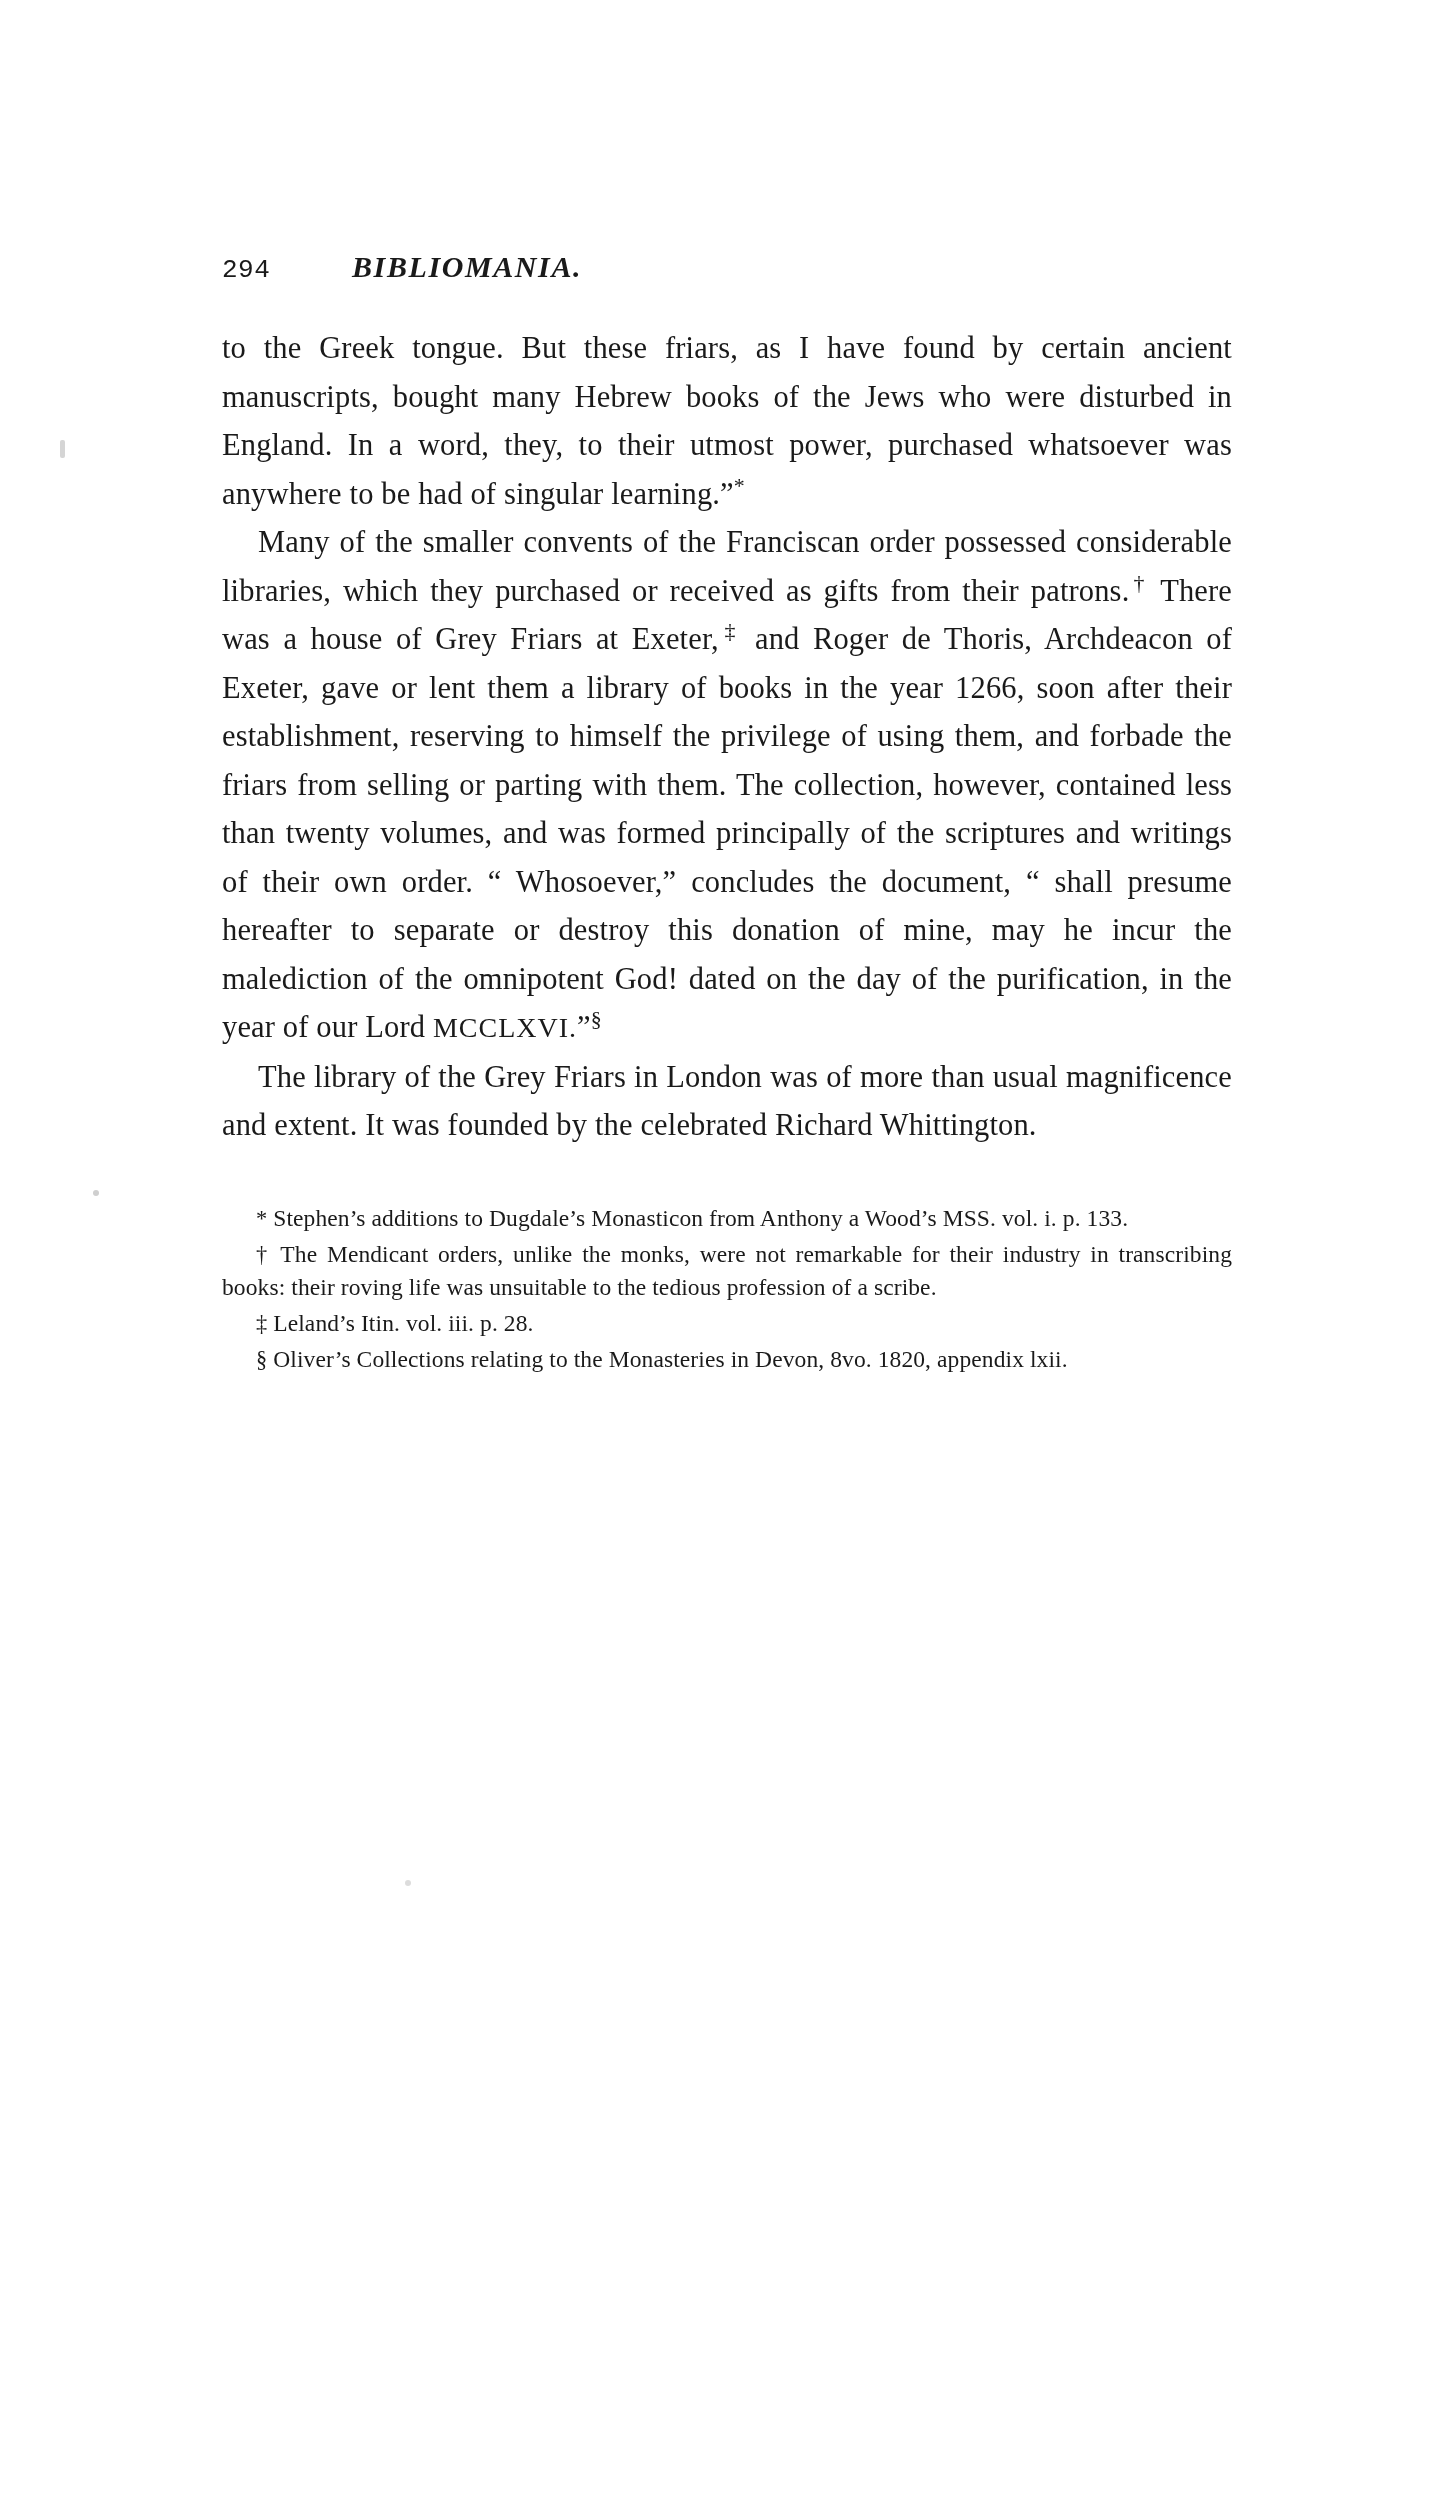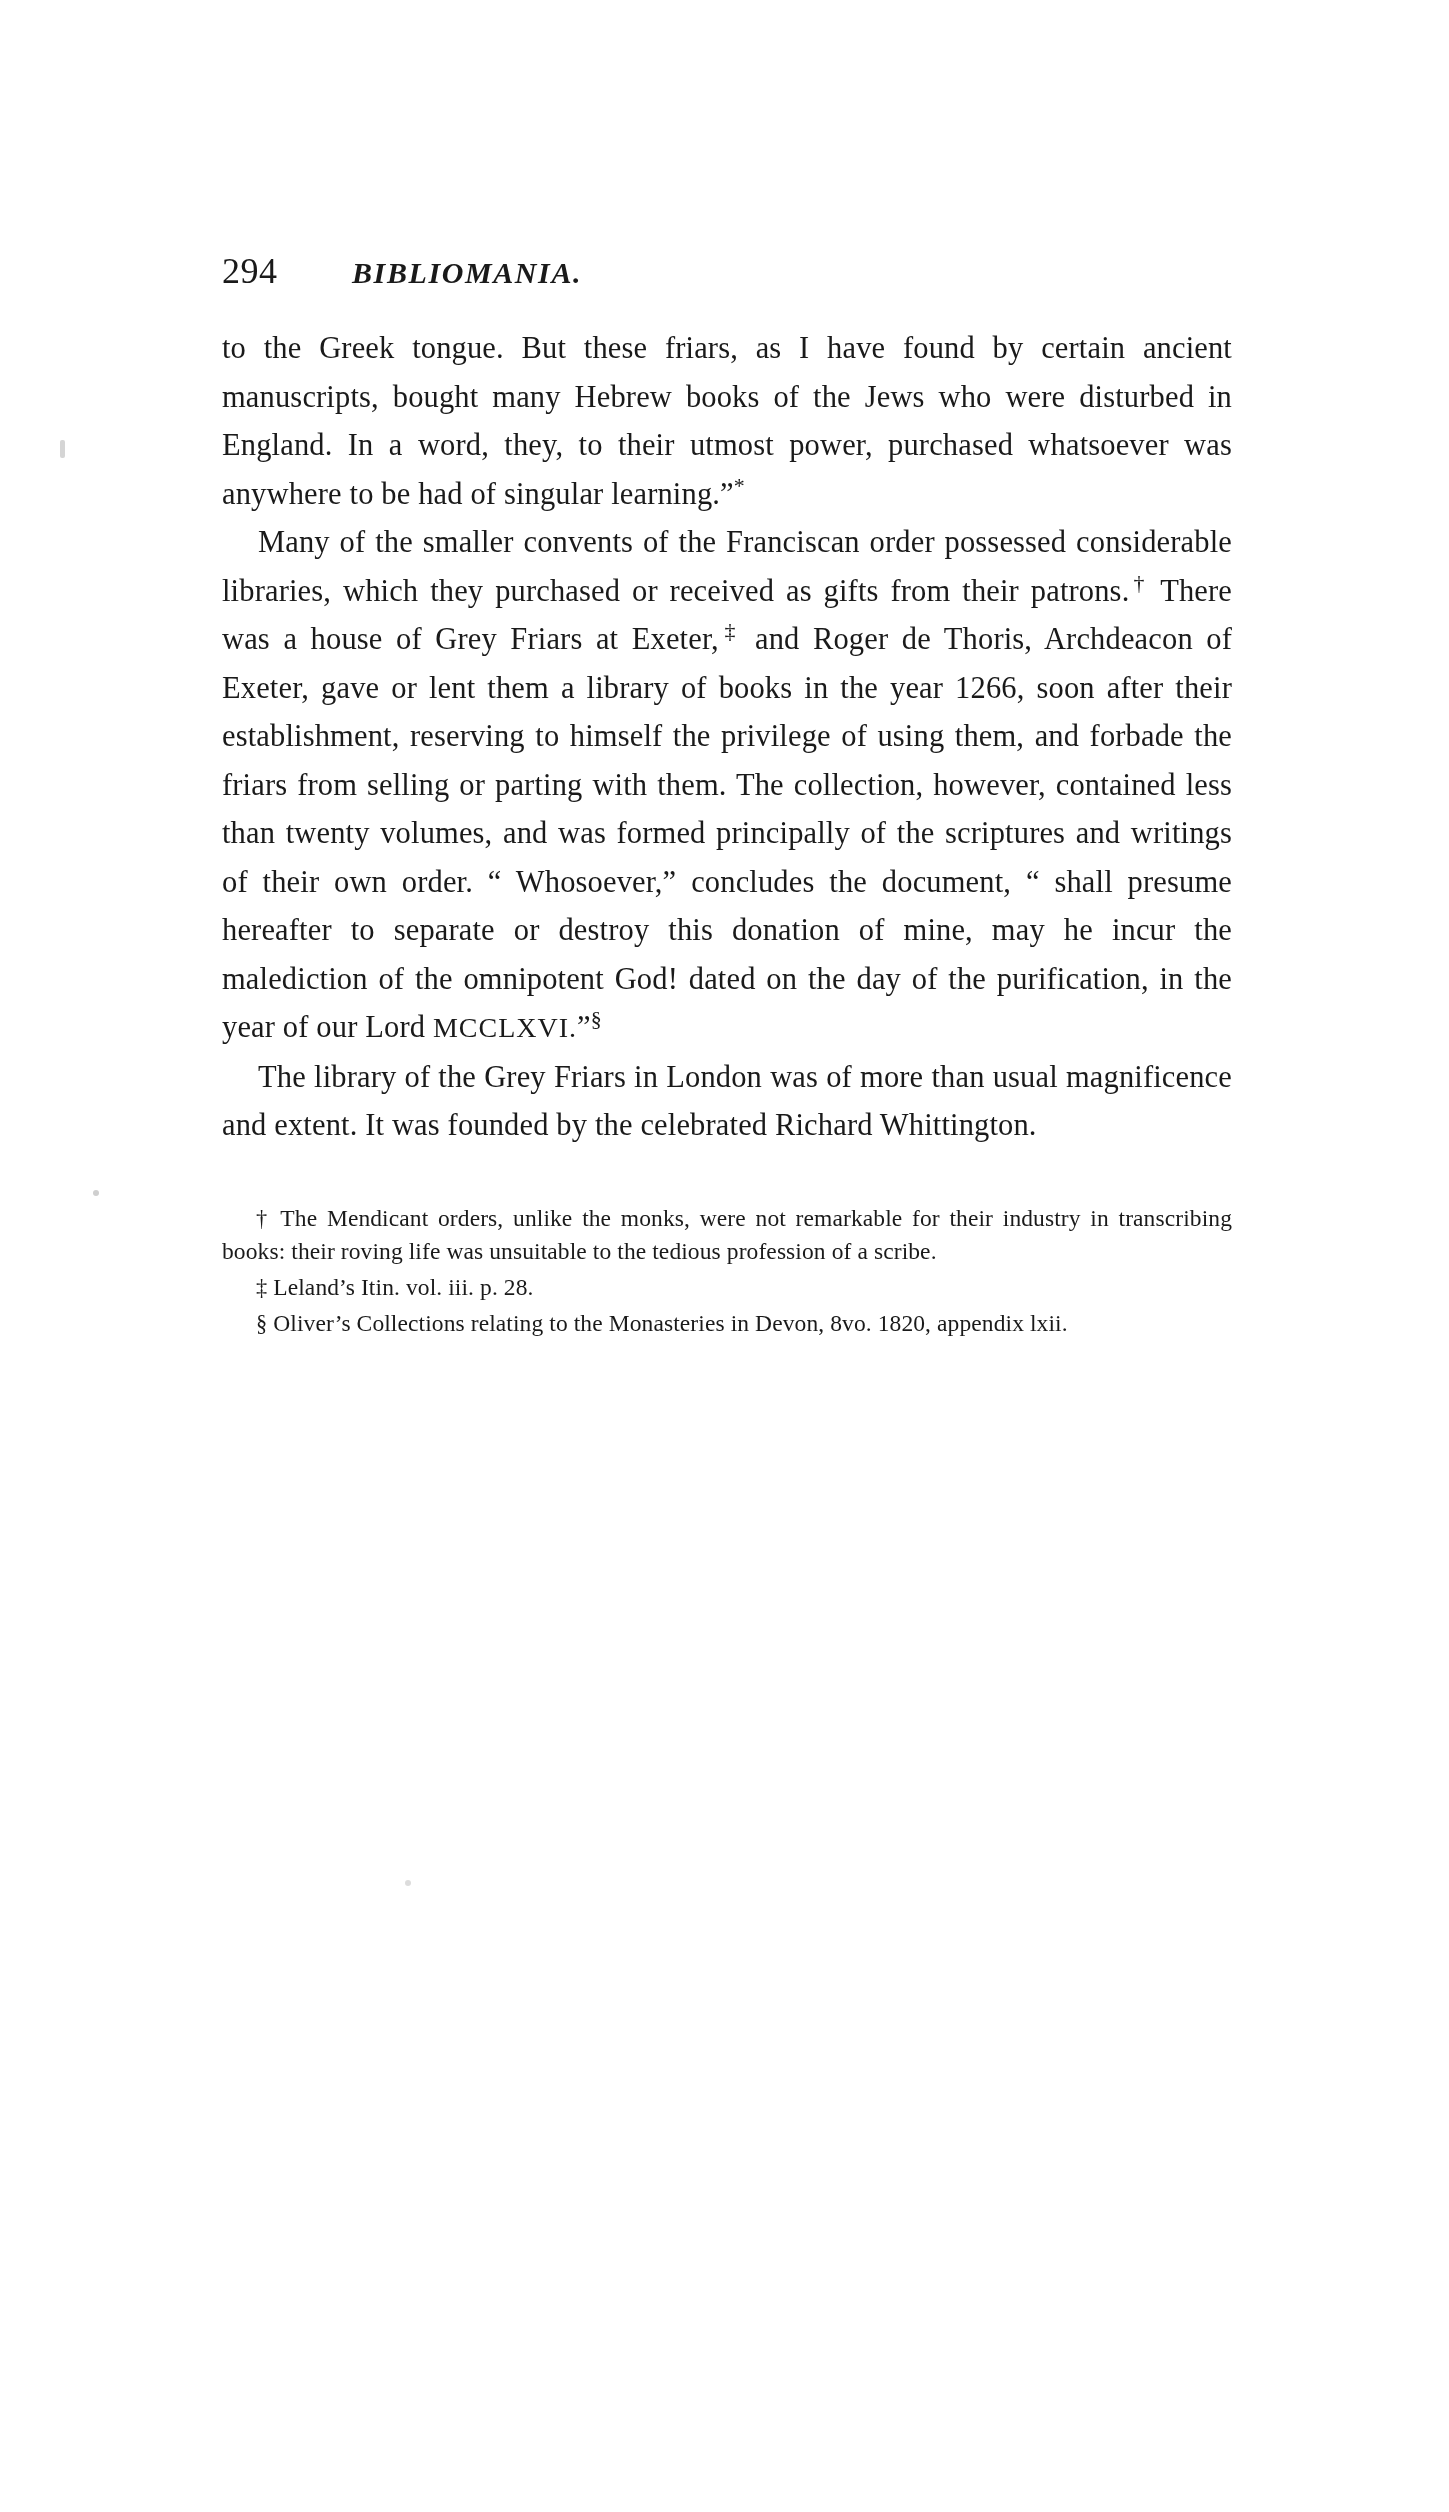--- a/index.html
+++ b/index.html
@@ -23,23 +23,23 @@
     width: 1010px;
   }
   
   .runhead {
     display: flex;
     align-items: baseline;
     height: 40px;
     margin-bottom: 34px;
   }
   .folio {
-    font-size: 36px;
+    font-size: 26px;
     letter-spacing: 0.5px;
-    font-family: Liberation Serif, serif;
+    font-family: Liberation Mono, monospace;
     width: 130px;
   }
   .runtitle {
     flex: 1;
     text-align: left;
     font-style: italic;
     font-weight: bold;
     font-size: 30px;
     letter-spacing: 1.6px;
     padding-right: 120px;
@@ -114,20 +114,21 @@
       <p><span>to the Greek tongue.   But these friars, as I have found by certain ancient manuscripts, bought many Hebrew books of the Jews who were disturbed in England.   In a word, they, to their utmost power, purchased whatsoever was anywhere to be had of singular learning.”</span><sup class="note">*</sup></p>
 
       <p class="indent"><span>Many of the smaller convents of the Franciscan order possessed considerable libraries, which they purchased or received as gifts from their patrons.</span><sup class="note">†</sup><span> There was a house of Grey Friars at Exeter,</span><sup class="note">‡</sup><span> and Roger de Thoris, Archdeacon of Exeter, gave or lent them a library of books in the year 1266, soon after their establishment, reserving to himself the privilege of using them, and forbade the friars from selling or parting with them.   The collection, however, contained less than twenty volumes, and was formed principally of the scriptures and writings of their own order.   “ Whosoever,” concludes the document, “ shall presume hereafter to separate or destroy this donation of mine, may he incur the malediction of the omnipotent God! dated on the day of the purification, in the year of our Lord </span><span class="sc">MCCLXVI.</span><span>”</span><sup class="note">§</sup></p>
 
       <p class="indent">The library of the Grey Friars in London was of more than usual magnificence and extent.   It was founded by the celebrated Richard Whittington.</p>
 
     </div>
 
     <div class="footnotes">
 
+      <p class="fn"><span class="fnmark">*</span> <span>Stephen’s additions to Dugdale’s Monasticon from Anthony a Wood’s MSS. vol. i. p. 133.</span></p>
 
       <p class="fn"><span class="fnmark">†</span> <span>The Mendicant orders, unlike the monks, were not remarkable for their industry in transcribing books: their roving life was unsuitable to the tedious profession of a scribe.</span></p>
 
       <p class="fn"><span class="fnmark">‡</span> <span>Leland’s Itin. vol. iii. p. 28.</span></p>
 
       <p class="fn"><span class="fnmark">§</span> <span>Oliver’s Collections relating to the Monasteries in Devon, 8vo. 1820, appendix lxii.</span></p>
 
     </div>
 
   </div>

